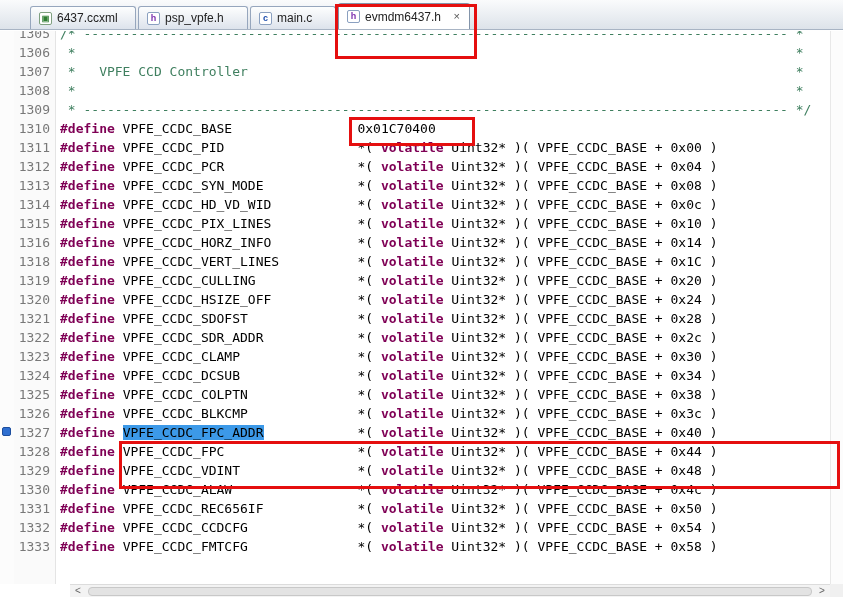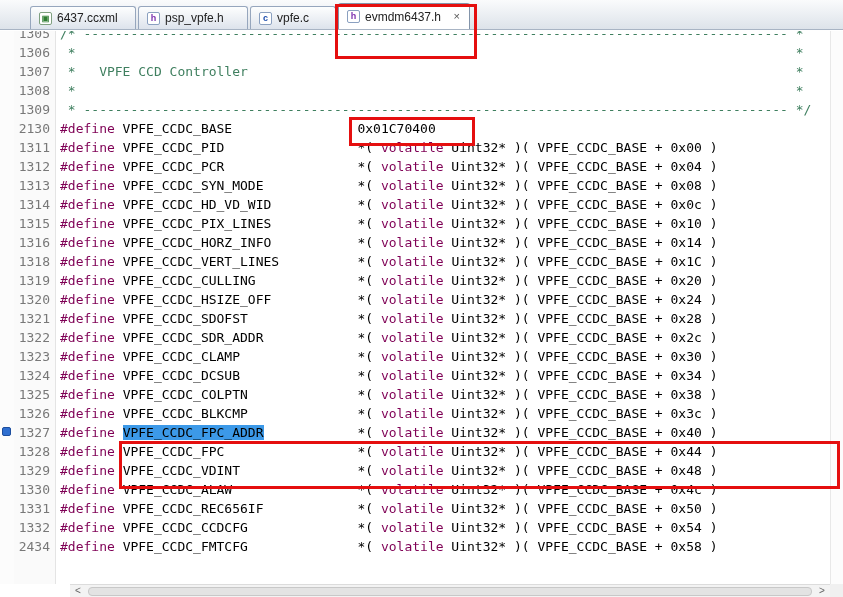--- a/index.html
+++ b/index.html
@@ -36,21 +36,21 @@
   
   .editor{ position:absolute; top:31px; left:0; right:13px; bottom:13px; background:#fff; overflow:hidden; }
   .ann-ruler{ position:absolute; left:0; top:0; bottom:0; width:14px; background:#fcfcfc; }
   .num-ruler{ position:absolute; left:14px; top:0; bottom:0; width:42px; background:#fafafa; border-right:1px solid #e4e4e4; }
   .rows{ position:absolute; left:0; top:-7px; right:0; }
   .row{ display:flex; height:19px; line-height:19px; font-family:"DejaVu Sans Mono", monospace; font-size:13px; color:var(--pl); }
   .row .m{ flex:none; width:14px; position:relative; }
   .marker{ position:absolute; left:2px; top:4px; width:9px; height:9px; background:#2f6fd0; border:1px solid #1d4e9e; border-radius:2px; }
   .row .n{ flex:none; width:42px; text-align:right; padding-right:6px; color:var(--ln); }
   .row .c{ flex:none; white-space:pre; padding-left:4px; }
-  .kw{ color:var(--kw); font-weight:normal; }
+  .kw{ color:var(--kw); font-weight:bold; }
   .cm{ color:var(--cm); }
   .sel{ background:var(--selbg); color:#000;text-align:right; }
 
   
   .vscroll{ position:absolute; top:31px; right:0; width:13px; bottom:13px; background:#fcfcfc; border-left:1px solid #e8e8e8; }
   .hscroll{ position:absolute; left:70px; right:13px; bottom:0; height:13px; background:#f3f3f3;
     border-top:1px solid #dcdcdc; display:flex; align-items:center; }
   .harrow{ flex:none; width:16px; text-align:center; font-size:10px; line-height:12px; color:#666; }
   .hthumb{ flex:1; height:9px; margin:0 2px; background:#e3e3e3; border:1px solid #c8c8c8; border-radius:4px; }
   .corner{ position:absolute; right:0; bottom:0; width:13px; height:13px; background:#f0f0f0; }
@@ -71,21 +71,21 @@
         <div class="tab">
           <span class="ficon ccxml-file-icon">▣</span>
           <span class="tlabel">6437.ccxml</span>
         </div>
         <div class="tab">
           <span class="ficon h-file-icon">h</span>
           <span class="tlabel">psp_vpfe.h</span>
         </div>
         <div class="tab">
           <span class="ficon c-file-icon">c</span>
-          <span class="tlabel">vpfe.c</span>
+          <span class="tlabel">main.c</span>
         </div>
         <div class="tab active">
           <span class="ficon h-file-icon">h</span>
           <span class="tlabel">evmdm6437.h</span>
           <span class="tclose">×</span>
         </div>
       </div>
   </div>
 
   <div class="editor">
@@ -112,21 +112,21 @@
           <span class="n">1308</span>
           <span class="c"><span class="cm"> *                                                                                            *</span></span>
         </div>
         <div class="row">
           <span class="m"></span>
           <span class="n">1309</span>
           <span class="c"><span class="cm"> * ------------------------------------------------------------------------------------------ */</span></span>
         </div>
         <div class="row">
           <span class="m"></span>
-          <span class="n">2130</span>
+          <span class="n">1310</span>
           <span class="c"><span class="kw">#define</span><span> VPFE_CCDC_BASE                </span><span>0x01C70400</span></span>
         </div>
         <div class="row">
           <span class="m"></span>
           <span class="n">1311</span>
           <span class="c"><span class="kw">#define</span><span> </span><span>VPFE_CCDC_PID</span><span>                 </span><span>*( </span><span class="kw">volatile</span><span> Uint32* )( VPFE_CCDC_BASE + 0x00 )</span></span>
         </div>
         <div class="row">
           <span class="m"></span>
           <span class="n">1312</span>
@@ -224,21 +224,21 @@
           <span class="n">1331</span>
           <span class="c"><span class="kw">#define</span><span> </span><span>VPFE_CCDC_REC656IF</span><span>            </span><span>*( </span><span class="kw">volatile</span><span> Uint32* )( VPFE_CCDC_BASE + 0x50 )</span></span>
         </div>
         <div class="row">
           <span class="m"></span>
           <span class="n">1332</span>
           <span class="c"><span class="kw">#define</span><span> </span><span>VPFE_CCDC_CCDCFG</span><span>              </span><span>*( </span><span class="kw">volatile</span><span> Uint32* )( VPFE_CCDC_BASE + 0x54 )</span></span>
         </div>
         <div class="row">
           <span class="m"></span>
-          <span class="n">2434</span>
+          <span class="n">1333</span>
           <span class="c"><span class="kw">#define</span><span> </span><span>VPFE_CCDC_FMTCFG</span><span>              </span><span>*( </span><span class="kw">volatile</span><span> Uint32* )( VPFE_CCDC_BASE + 0x58 )</span></span>
         </div>
       </div>
   </div>
 
   <div class="vscroll"></div>
 
   <div class="hscroll">
     <span class="harrow">&lt;</span>
     <span class="hthumb"></span>

